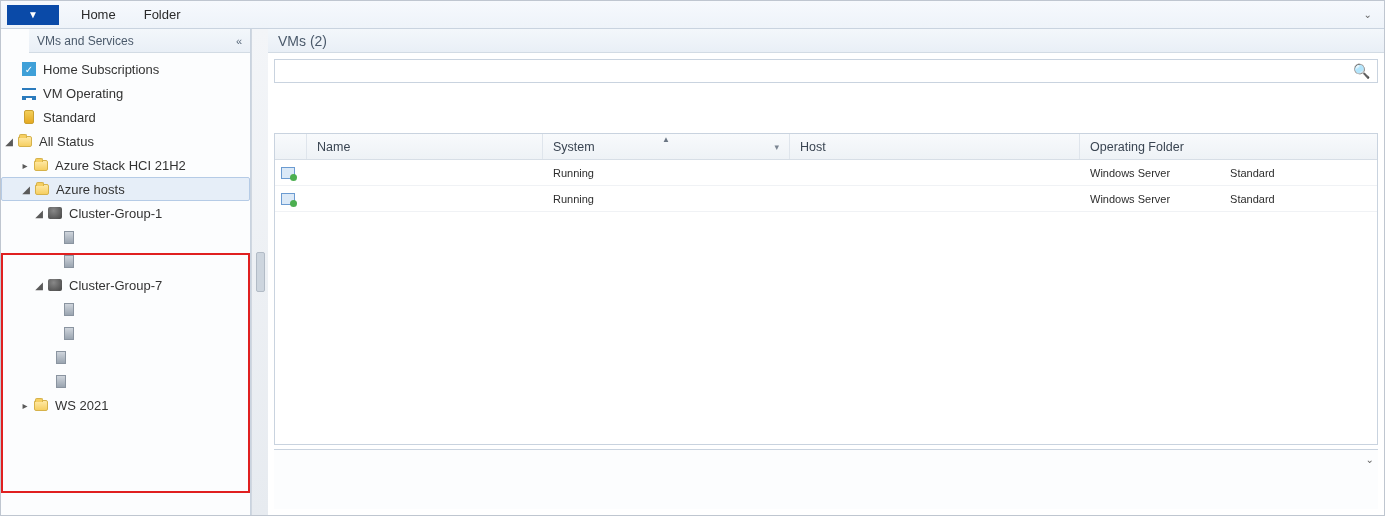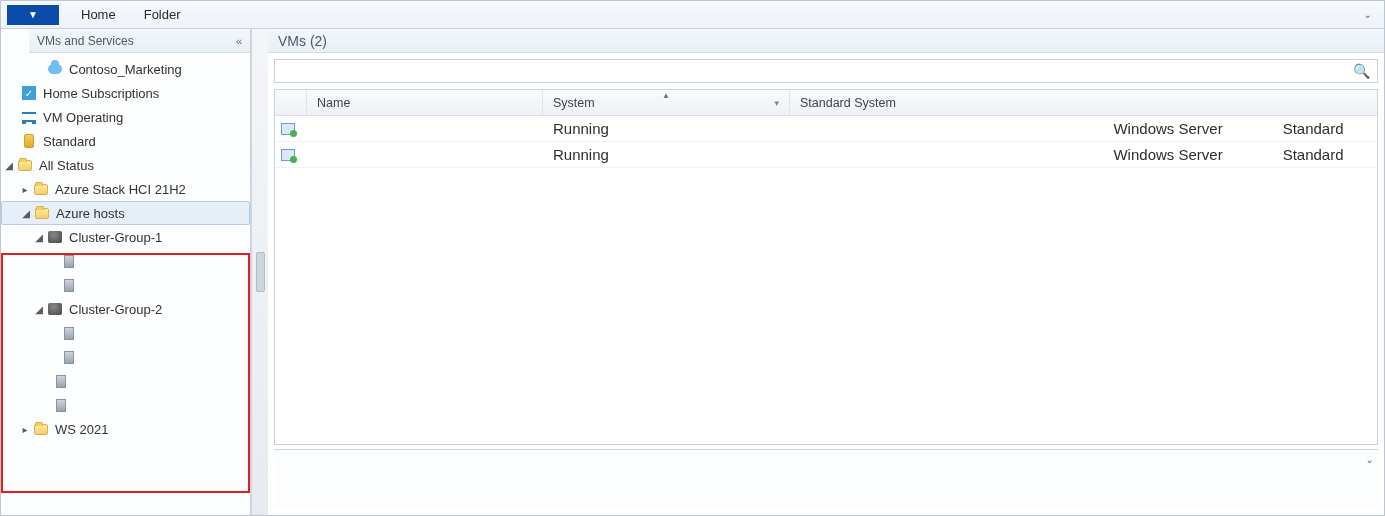--- a/index.html
+++ b/index.html
@@ -196,47 +196,47 @@
   .search-row {
     display:flex;align-items:center;
     border:1px solid #c9d3df;
     height:24px;padding:0 6px;margin-bottom:6px;
   }
   .search-row input{
     flex:1;border:none;outline:none;font-size:13px;background:transparent;
   }
   .search-icon{color:#2d6fbf;font-size:14px;margin-left:4px;}
   .grid {
-    border:1px solid #c9d3df;flex:1;display:flex;flex-direction:column;overflow:hidden;
+    border:1px solid #c9d3df;flex:1;display:flex;flex-direction:column;overflow:hidden;margin-top:44px;
   }
   .grid-head {
     display:flex;height:26px;background:linear-gradient(#f8fafc,#eef2f6);
     border-bottom:1px solid #d7dee6;
   }
   .gh-cell {
     display:flex;align-items:center;padding:0 10px;border-right:1px solid #dfe5ec;color:#3a4552;font-size:12.5px;
     position:relative;
   }
   .gh-icon { width:32px; }
   .gh-name { width:236px; }
   .gh-status { width:247px; justify-content:space-between;}
   .gh-host { width:290px; }
   .gh-os { flex:1; border-right:none;}
   .sort-ind{position:absolute;left:50%;top:1px;font-size:8px;color:#6b7684;transform:translateX(-50%);}
   .filter-ind{font-size:9px;color:#7b8592;}
   .grid-rows{flex:1;overflow:auto;}
   .grow {
     display:flex;height:26px;align-items:center;border-bottom:1px solid #f0f2f5;
   }
-  .gc { padding:0 10px;font-size:15px;color:#2d2d2d;display:flex;align-items:center;}
+  .gc { padding:0 10px;font-size:11px;color:#2d2d2d;display:flex;align-items:center;}
   .gc-icon{width:32px;justify-content:center;}
   .gc-name{width:236px;}
   .gc-status{width:247px;}
   .gc-host{width:290px;}
-  .gc-os{flex:1;display:flex;gap:60px;justify-content:center;}
+  .gc-os{flex:1;display:flex;gap:60px;}
   .detail-pane {
     height:60px;border-top:1px solid #c9d3df;margin-top:4px;
     display:flex;justify-content:flex-end;align-items:flex-start;padding:4px;
     background:#fcfdfe;
   }
   .detail-caret{font-size:10px;color:#666;}
 </style>
 </head>
 <body>
 
@@ -252,27 +252,20 @@
 
 <div class="layout">
 
   <div class="sidebar">
     <div class="sidebar-header">
       <span>VMs and Services</span>
       <span class="collapse-btn">«</span>
     </div>
     <div class="tree">
 
-      <div class="tree-item" style="padding-left:32px">
-        <span class="tree-exp blank">▸</span>
-        <span class="tree-icon">
-            <span class="icon-cloud"></span>
-          </span>
-        <span>Contoso_Marketing</span>
-      </div>
 
       <div class="tree-item" style="padding-left:6px">
         <span class="tree-exp blank">▸</span>
         <span class="tree-icon">
             <span class="icon-check">✓</span>
           </span>
         <span>Home Subscriptions</span>
       </div>
 
       <div class="tree-item" style="padding-left:6px">
@@ -331,21 +324,21 @@
         <span class="tree-icon">
             <span class="icon-host"></span>
           </span>
       </div>
 
       <div class="tree-item" style="padding-left:32px">
         <span class="tree-exp">◢</span>
         <span class="tree-icon">
             <span class="icon-cluster"></span>
           </span>
-        <span>Cluster-Group-2</span>
+        <span>Cluster-Group-7</span>
       </div>
       <div class="tree-item" style="padding-left:60px">
         <span class="tree-icon">
             <span class="icon-host"></span>
           </span>
       </div>
       <div class="tree-item" style="padding-left:60px">
         <span class="tree-icon">
             <span class="icon-host"></span>
           </span>
@@ -389,21 +382,22 @@
 
       <div class="grid">
         <div class="grid-head">
           <div class="gh-cell gh-icon"></div>
           <div class="gh-cell gh-name">Name</div>
           <div class="gh-cell gh-status">
             <span>System</span>
             <span class="sort-ind">▲</span>
             <span class="filter-ind">▾</span>
           </div>
-          <div class="gh-cell gh-os">Standard System</div>
+          <div class="gh-cell gh-host">Host</div>
+          <div class="gh-cell gh-os">Operating Folder</div>
         </div>
         <div class="grid-rows">
           <div class="grow">
             <div class="gc gc-icon">
                 <span class="tree-icon">
                   <span class="icon-vm"></span>
                 </span>
               </div>
             <div class="gc gc-name"></div>
             <div class="gc gc-status">Running</div>

